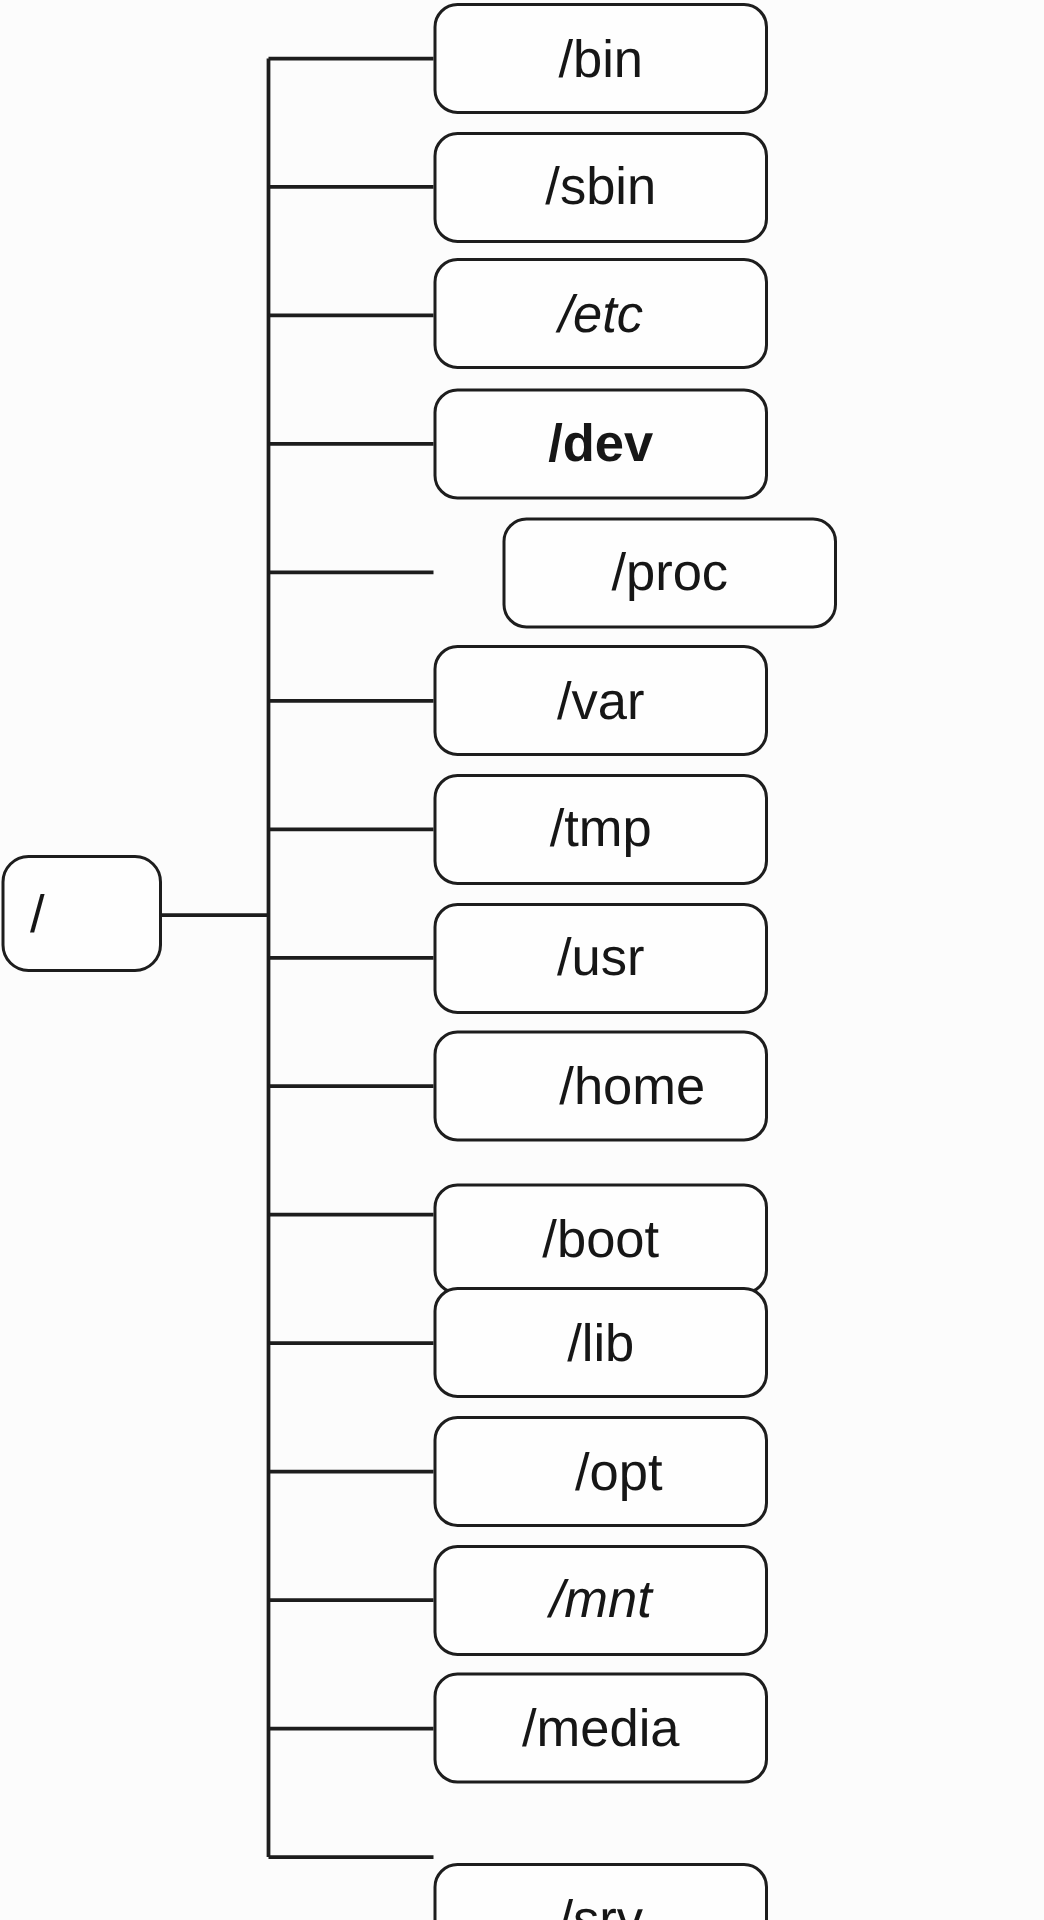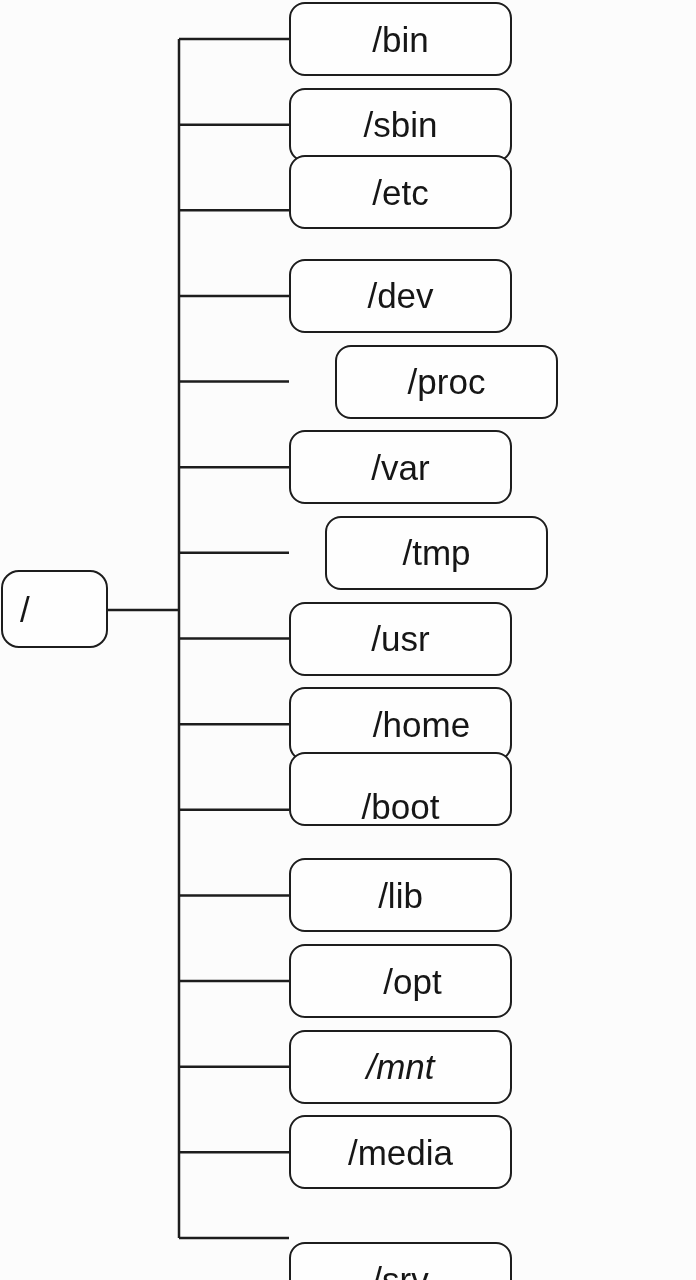--- a/index.html
+++ b/index.html
@@ -84,42 +84,42 @@
     <span class="label">/</span>
   </div>
 
   <div id="nodes">
       <div class="node dir" style="top: 2px;">
         <span class="label">/bin</span>
       </div>
       <div class="node dir" style="top: 87.6429px;">
         <span class="label">/sbin</span>
       </div>
-      <div class="node dir" style="top: 155px;">
+      <div class="node dir" style="top: 172px; font-style: italic;">
         <span class="label">/etc</span>
       </div>
-      <div class="node dir" style="top: 258.929px;">
+      <div class="node dir" style="top: 258.929px; font-weight: bold;">
         <span class="label">/dev</span>
       </div>
       <div class="node dir" style="top: 344.571px; margin-left: 46px;">
         <span class="label">/proc</span>
       </div>
       <div class="node dir" style="top: 430.214px;">
         <span class="label">/var</span>
       </div>
-      <div class="node dir" style="top: 515.857px; margin-left: 36px;">
+      <div class="node dir" style="top: 515.857px;">
         <span class="label">/tmp</span>
       </div>
       <div class="node dir" style="top: 601.5px;">
         <span class="label">/usr</span>
       </div>
       <div class="node dir" style="top: 687.143px; padding-left: 42px;">
         <span class="label">/home</span>
       </div>
-      <div class="node dir" style="top: 752px; align-items: flex-end;">
+      <div class="node dir" style="top: 789px;">
         <span class="label">/boot</span>
       </div>
       <div class="node dir" style="top: 858.429px; border-radius: 16px;">
         <span class="label">/lib</span>
       </div>
       <div class="node dir" style="top: 944.071px; padding-left: 24px;">
         <span class="label">/opt</span>
       </div>
       <div class="node dir" style="top: 1029.71px; font-style: italic;">
         <span class="label">/mnt</span>

